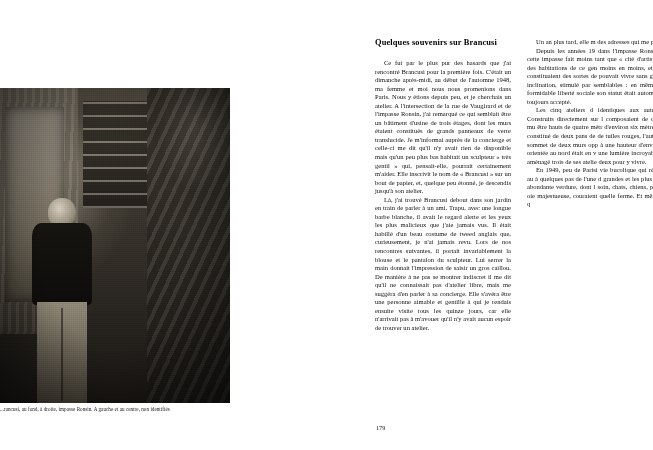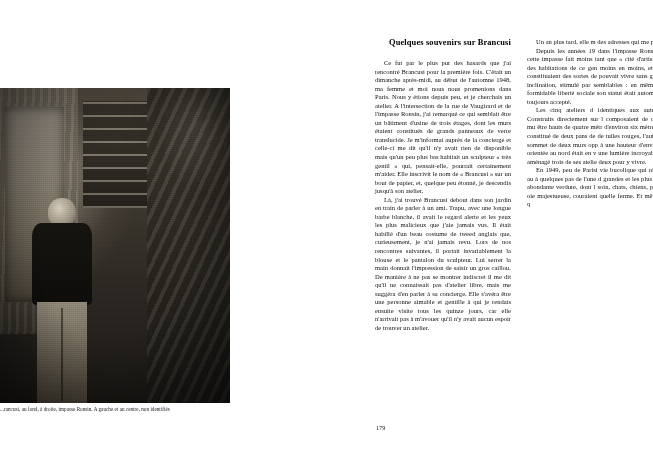--- a/index.html
+++ b/index.html
@@ -161,21 +161,21 @@
 
   .col-1 {
     left: 375px;
     top: 38px;
     width: 136px;
   }
 
   .article-title {
     font-size: 8.4px;
     font-weight: bold;
-    text-align: right;
+    text-align: left;
     margin: 0 0 12px 0;
     letter-spacing: 0.15px;
     color: #000;
   }
 
   .para {
     font-size: 6.55px;
     line-height: 8.55px;
     text-align: justify;
     text-justify: inter-word;

